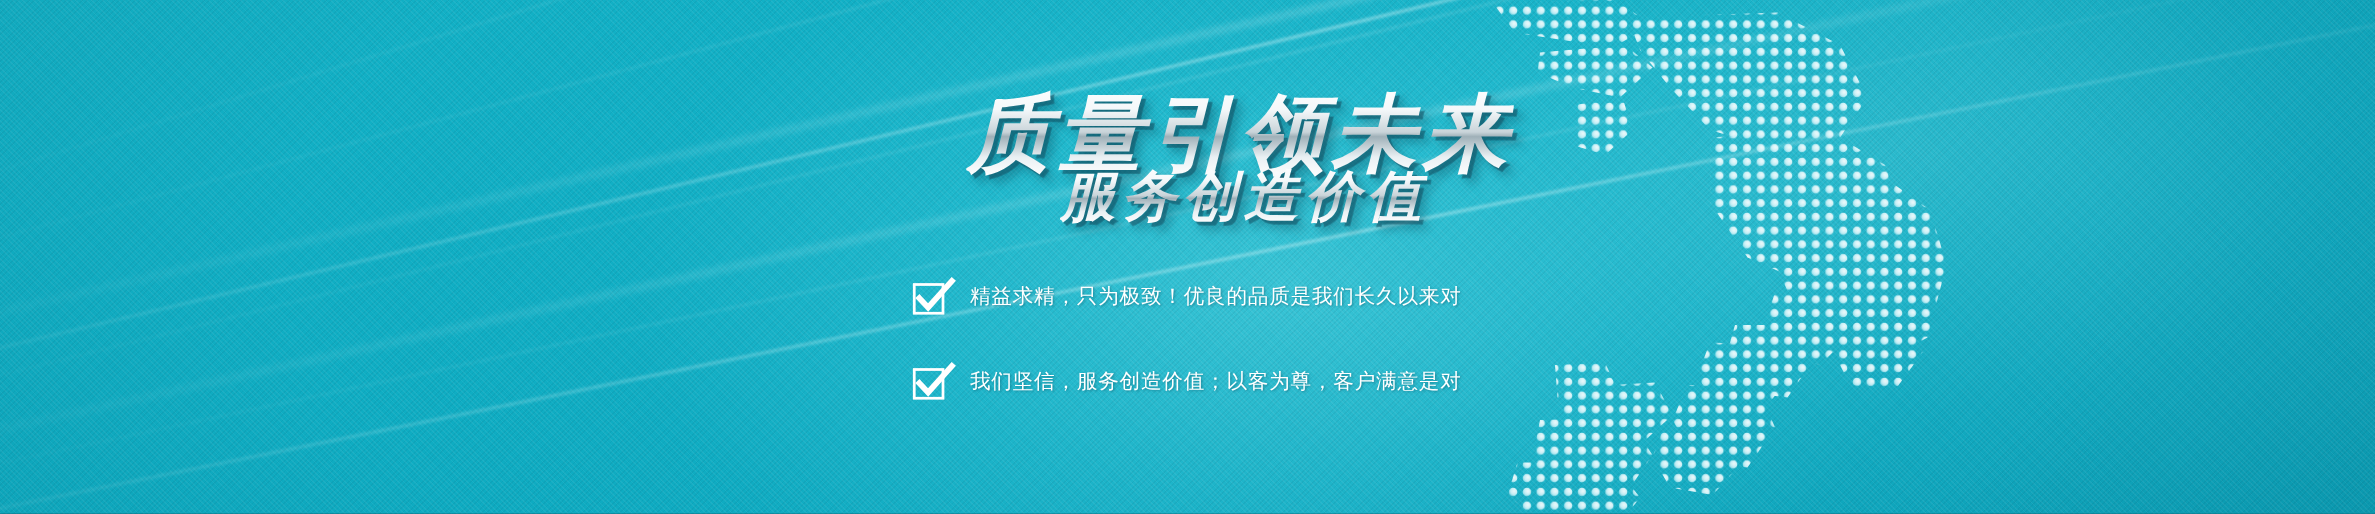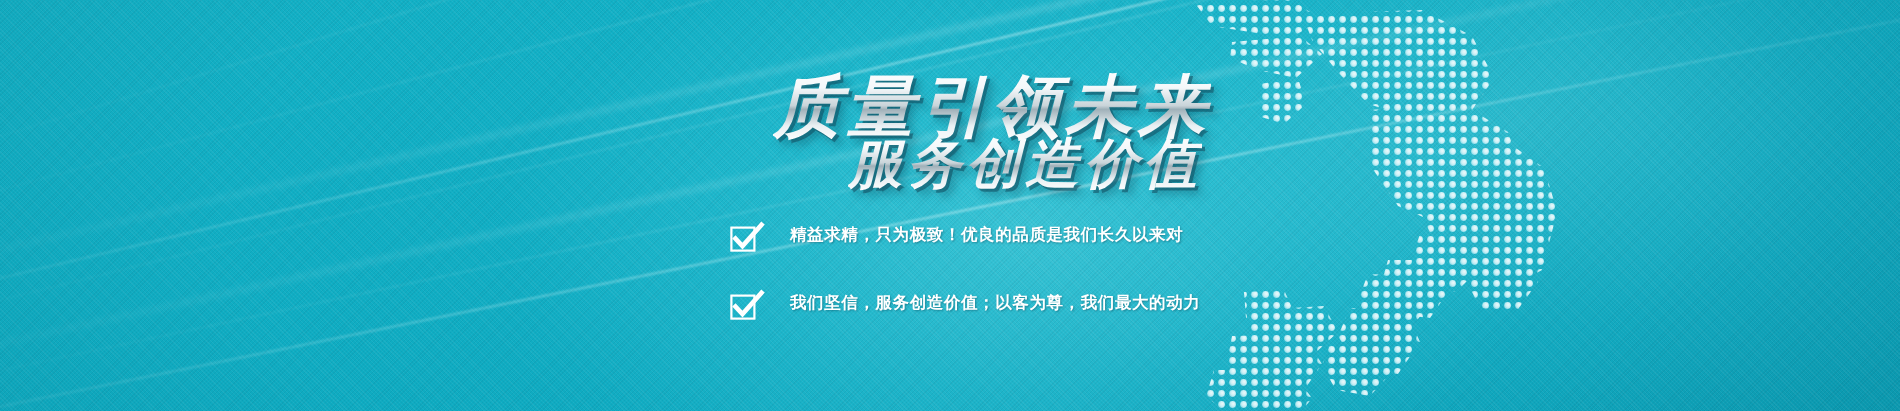--- a/index.html
+++ b/index.html
@@ -104,28 +104,27 @@
         #ffffff 88%,
         #d7e1e6 100%);
     -webkit-background-clip: text;
     background-clip: text;
     -webkit-text-fill-color: transparent;
     filter:
       drop-shadow(3px 3px 0px rgba(16,74,92,0.55))
       drop-shadow(5px 5px 4px rgba(10,60,76,0.35));
   }
   #headline-1 { left: 728px; top: 62px; font-size: 68px; margin-left: 45px; }
-  #headline-2 { left: 848px; top: 128px; font-size: 54px; }
+  #headline-2 { left: 848px; top: 128px; font-size: 44px; }
 
   .bullet {
     position: absolute;
     display: flex;
-    align-items: flex-start;
-    gap: 26px;
-    font-weight: bold;
+    align-items: center;
+    gap: 12px;
   }
   #bullet-1 { left: 730px; top: 222px; }
   #bullet-2 { left: 730px; top: 290px; }
 
   .check-icon { flex: 0 0 auto; margin-top: 1px; }
   .check-icon svg { display: block; overflow: visible; }
 
   .bullet-text {
     font-size: 16.5px;
     line-height: 25px;
@@ -214,18 +213,18 @@
     </div>
 
     <div class="bullet" id="bullet-2">
       <span class="check-icon">
         <svg width="34" height="30" viewBox="0 0 34 30" xmlns="http://www.w3.org/2000/svg">
           <rect x="1.4" y="4.6" width="23" height="23" fill="none" stroke="#ffffff" stroke-width="2.2"></rect>
           <path d="M5.5 15.5 L12.5 23 L31.5 1.8" fill="none" stroke="#ffffff" stroke-width="4.6" stroke-linecap="square" stroke-linejoin="miter"></path>
         </svg>
       </span>
       <span class="bullet-text">
-        <span>我们坚信，服务创造价值；以客为尊，我们最大的动力</span>
+        <span>我们坚信，服务创造价值；以客为尊，客户满意是对</span>
       </span>
     </div>
 
   </div>
 </div>
 
 </body></html>

